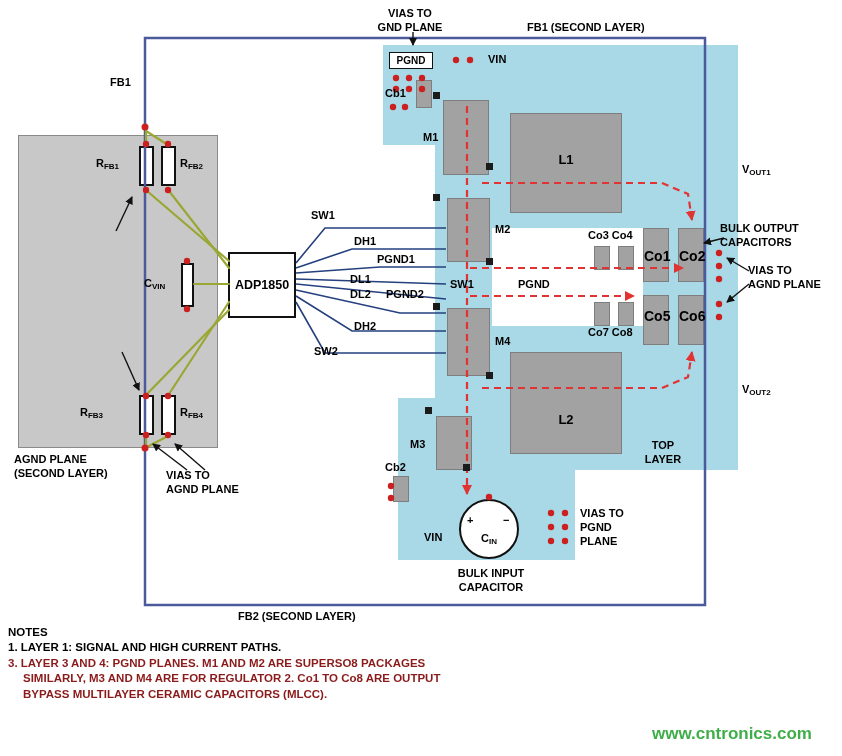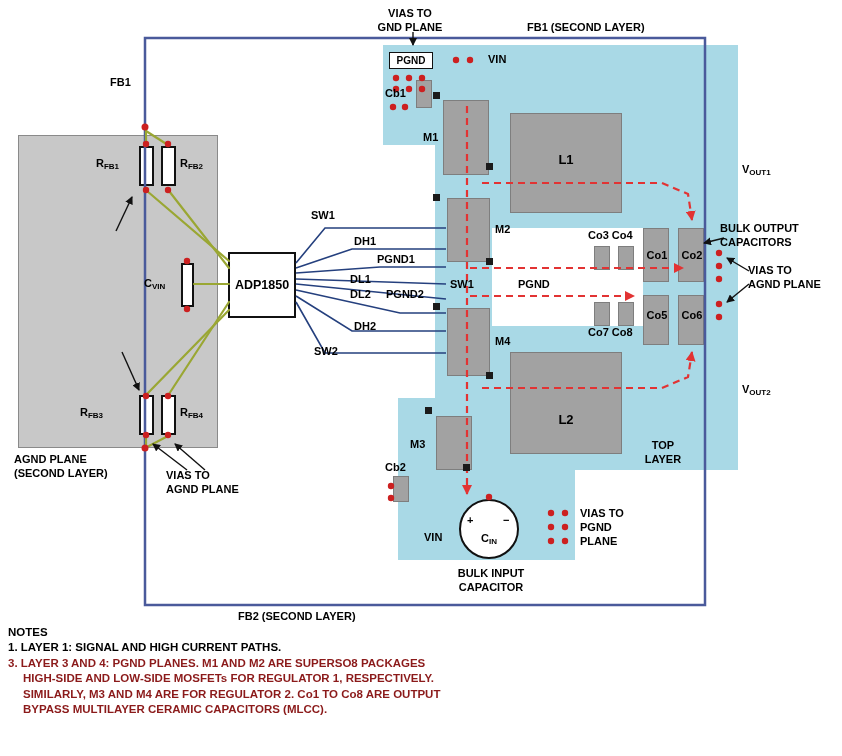--- a/index.html
+++ b/index.html
@@ -9,21 +9,21 @@
   .plane{position:absolute;background:#c8c8c8;border:1px solid #8a8a8a;z-index:0}
   .cyan{position:absolute;background:#a9d9e6;z-index:1}
   .white-ch{position:absolute;background:#ffffff;z-index:2}
   .comp{position:absolute;background:#a2a2a2;border:1px solid #7e7e7e;z-index:3}
   .wcomp{position:absolute;background:#fff;border:2px solid #111;z-index:3}
   .flexc{display:flex;align-items:center;justify-content:center}
   svg.overlay{position:absolute;left:0;top:0;z-index:4;pointer-events:none}
   .lbl{position:absolute;font-weight:700;font-size:11px;color:#000;line-height:1.28;white-space:pre-line;z-index:5}
   .ctr{text-align:center}
   .big{font-size:13px}
-  .sm{font-size:11px}
+  .sm{font-size:14px}
   .sub{font-size:8px;font-weight:700;vertical-align:-2px}
   .note-line{font-weight:700;font-size:11.5px;color:#000;line-height:1.34;white-space:pre}
   .note-red{color:#8b1a1a}
   .note-ind{padding-left:15px}
   .watermark{position:absolute;font-weight:700;font-size:17px;color:#3fae49;z-index:5}
 </style>
 </head>
 <body>
 
 <div class="canvas">
@@ -233,19 +233,19 @@
   <div class="lbl" style="left:144px;top:276px"><span>C</span><span class="sub">VIN</span></div>
   <div class="lbl" style="left:14px;top:452px">AGND PLANE
 (SECOND LAYER)</div>
   <div class="lbl" style="left:166px;top:468px">VIAS TO
 AGND PLANE</div>
 
   <div class="abs" style="left:8px;top:625px;z-index:5">
     <div class="note-line">NOTES</div>
     <div class="note-line">1. LAYER 1: SIGNAL AND HIGH CURRENT PATHS.</div>
     <div class="note-line note-red">3. LAYER 3 AND 4: PGND PLANES. M1 AND M2 ARE SUPERSO8 PACKAGES</div>
-    <div class="note-line note-red note-ind">HIGH-SIDE AND LOW-SIDE MOSFETs FOR REGULATOR 1, RESPECTIVELY.</div>
     <div class="note-line note-red note-ind">SIMILARLY, M3 AND M4 ARE FOR REGULATOR 2. Co1 TO Co8 ARE OUTPUT</div>
     <div class="note-line note-red note-ind">BYPASS MULTILAYER CERAMIC CAPACITORS (MLCC).</div>
   </div>
 
+  <div class="watermark" style="left:652px;top:724px">www.cntronics.com</div>
 
 </div>
 
 </body></html>

